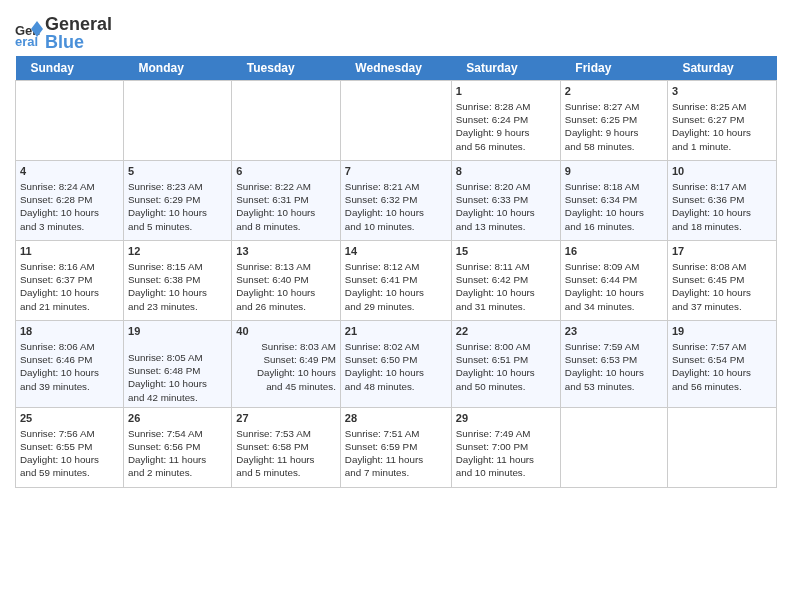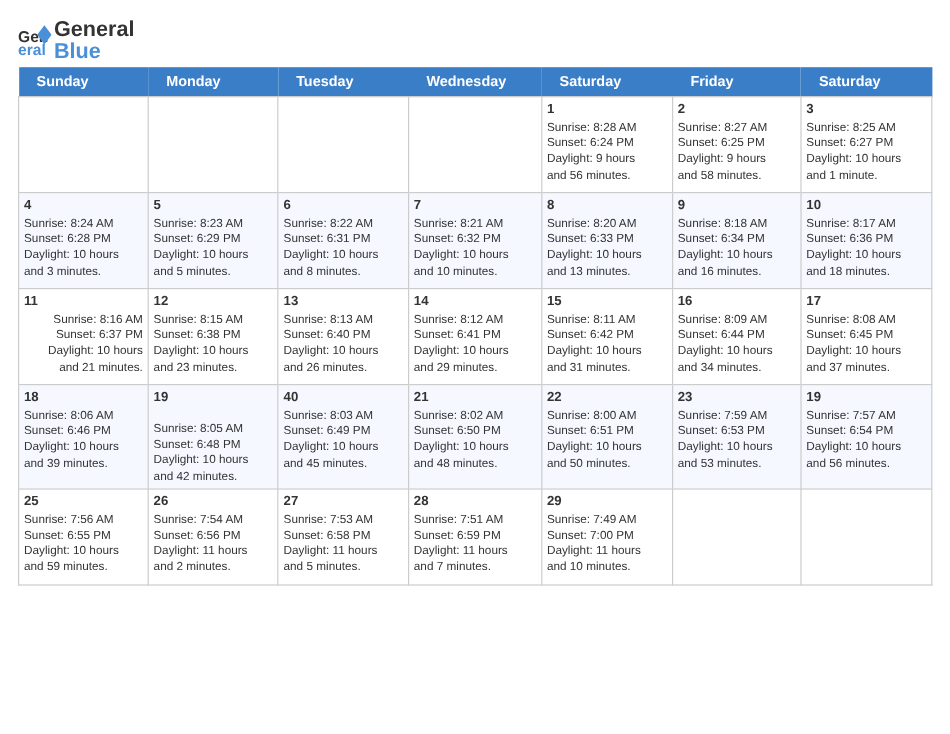--- a/index.html
+++ b/index.html
@@ -200,21 +200,21 @@
             <span class="day-number">10</span>
             <div class="day-info" style="white-space: pre-line;">Sunrise: 8:17 AM
 Sunset: 6:36 PM
 Daylight: 10 hours
 and 18 minutes.</div>
           </td>
         </tr>
         <tr>
           <td>
             <span class="day-number">11</span>
-            <div class="day-info" style="white-space: pre-line; text-align: right;">Sunrise: 8:16 AM
+            <div class="day-info" style="white-space: pre-line;">Sunrise: 8:16 AM
 Sunset: 6:37 PM
 Daylight: 10 hours
 and 21 minutes.</div>
           </td>
           <td>
             <span class="day-number">12</span>
             <div class="day-info" style="white-space: pre-line;">Sunrise: 8:15 AM
 Sunset: 6:38 PM
 Daylight: 10 hours
 and 23 minutes.</div>
@@ -265,21 +265,21 @@
           </td>
           <td>
             <span class="day-number">19</span>
             <div class="day-info" style="white-space: pre-line; margin-top: 12px;">Sunrise: 8:05 AM
 Sunset: 6:48 PM
 Daylight: 10 hours
 and 42 minutes.</div>
           </td>
           <td>
             <span class="day-number">40</span>
-            <div class="day-info" style="white-space: pre-line;">Sunrise: 8:03 AM
+            <div class="day-info" style="white-space: pre-line; text-align: right;">Sunrise: 8:03 AM
 Sunset: 6:49 PM
 Daylight: 10 hours
 and 45 minutes.</div>
           </td>
           <td>
             <span class="day-number">21</span>
             <div class="day-info" style="white-space: pre-line;">Sunrise: 8:02 AM
 Sunset: 6:50 PM
 Daylight: 10 hours
 and 48 minutes.</div>

